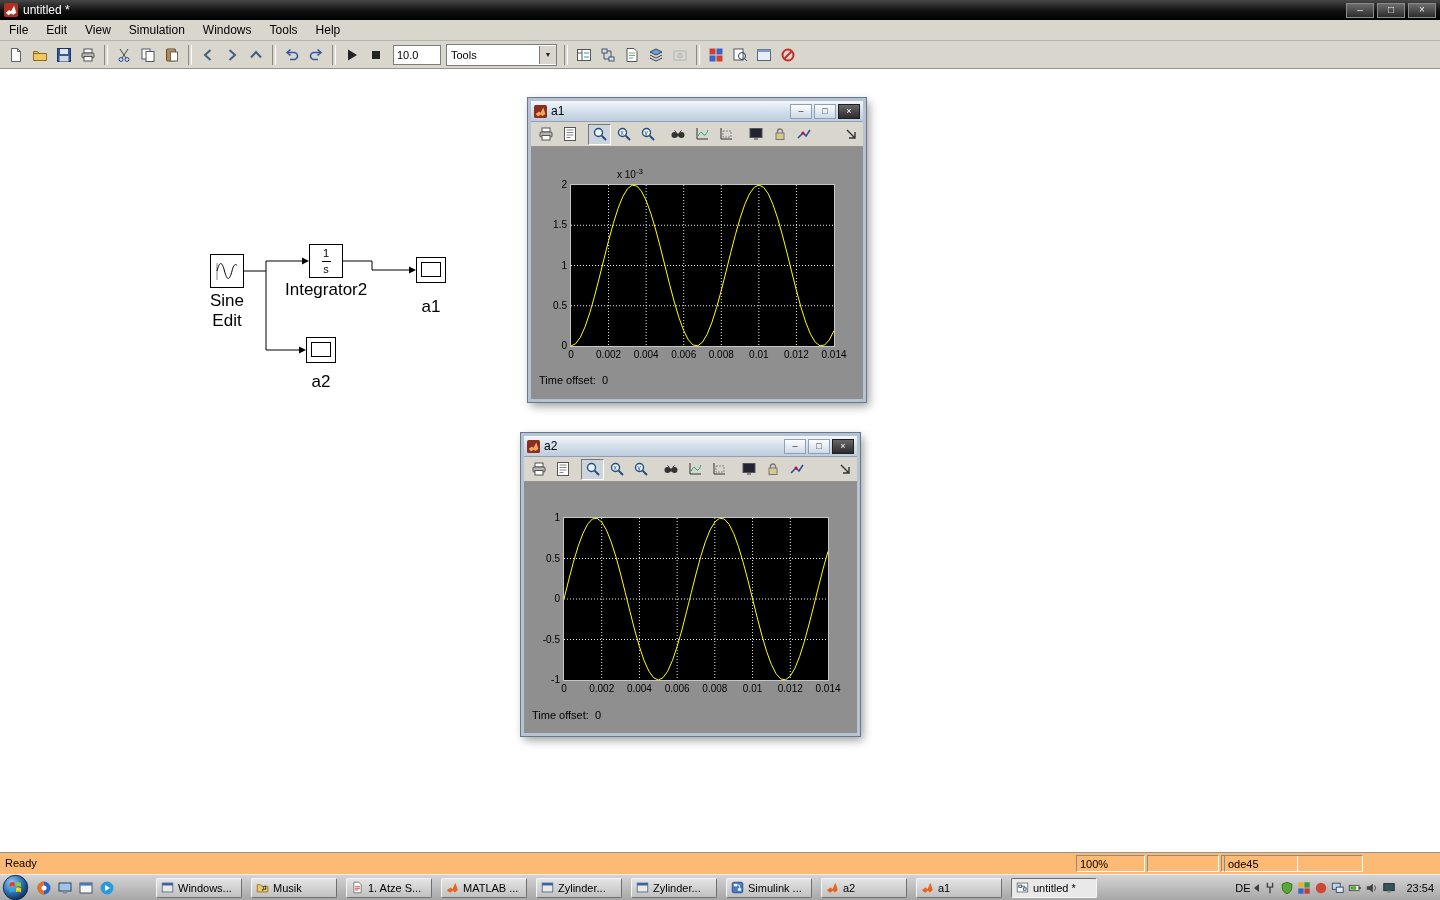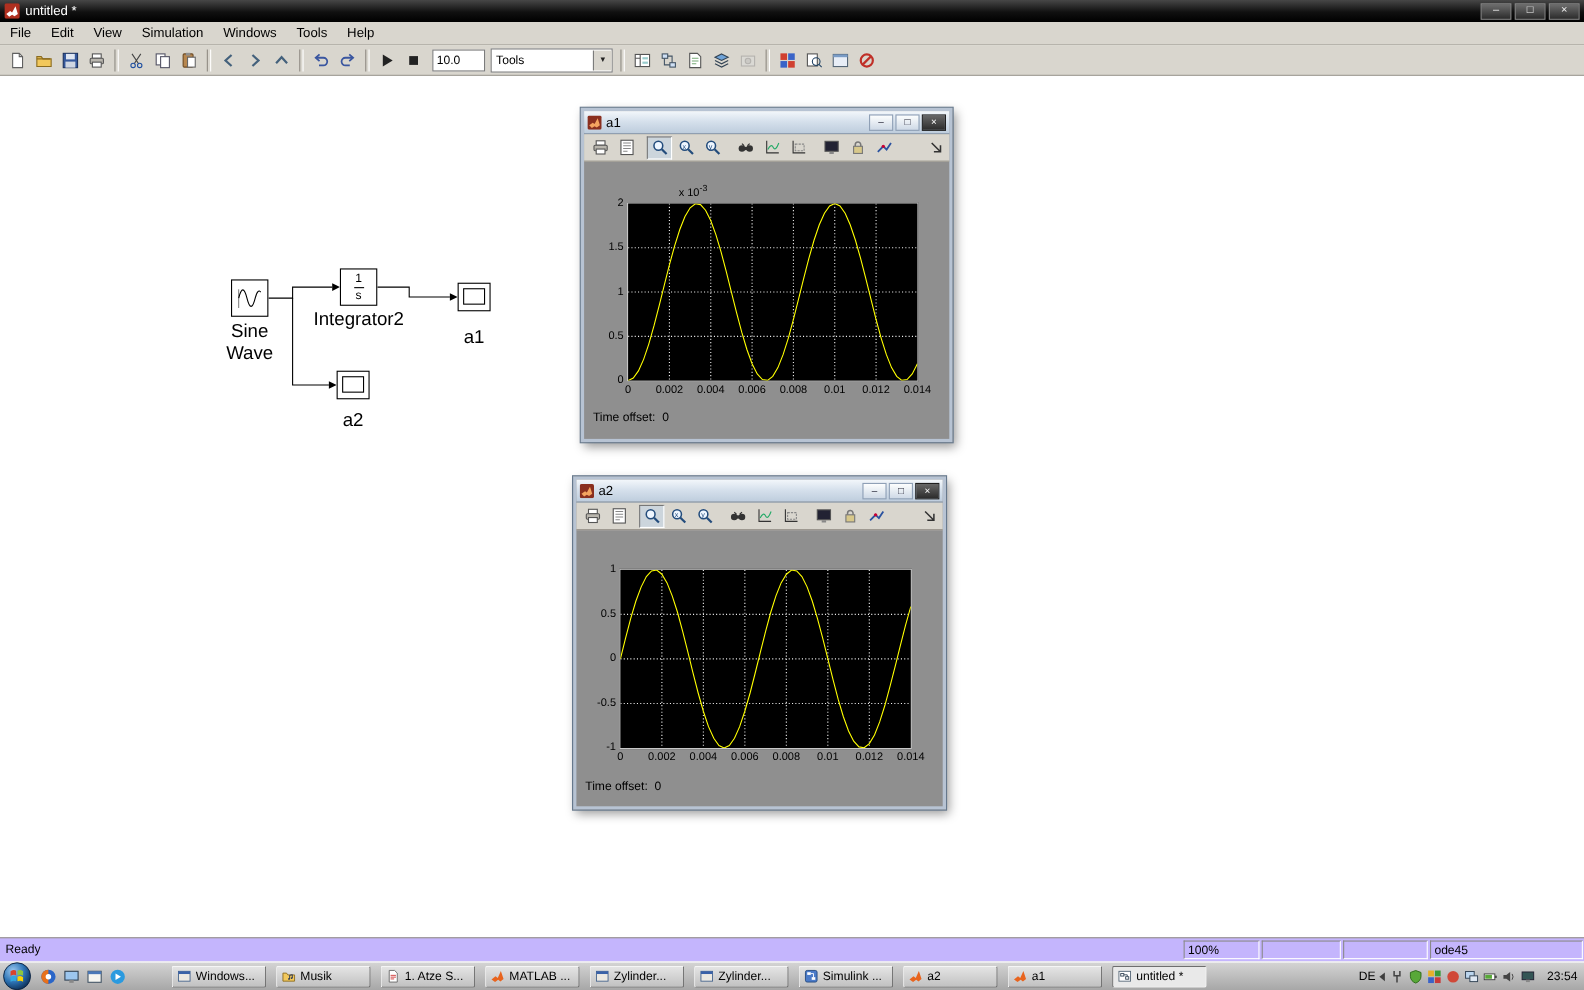--- a/index.html
+++ b/index.html
@@ -61,21 +61,21 @@
   .gap{width:5px;}
   .scope-body{position:absolute;left:0;right:0;top:46px;bottom:0;}
   .plot-area{position:absolute;background:#000;border:1px solid #c6c6c6;}
   .tick{position:absolute;font-size:10px;color:#000;white-space:nowrap;}
   .mult{position:absolute;top:-18px;left:-2px;font-size:10px;margin-left:48px;}
   .mult sup{font-size:8px;}
   .time-offset{position:absolute;left:8px;font-size:11px;}
 
   
   .statusbar{position:absolute;top:852px;left:0;width:100%;height:22px;box-sizing:border-box;
-             background:#c4b5fd;border-top:1px solid #97938b;font-size:11px;}
+             background:#fdba74;border-top:1px solid #97938b;font-size:11px;}
   .sb-ready{position:absolute;left:5px;top:4px;}
   .sb-cell{position:absolute;top:2px;height:17px;box-sizing:border-box;border:1px solid;
            border-color:#8a8a8a #fff #fff #8a8a8a;padding:2px 3px;}
 
   
   .taskbar{position:absolute;top:874px;left:0;width:100%;height:26px;box-sizing:border-box;
            background:linear-gradient(#d4d4d4,#a7a7a7);border-top:1px solid #ededed;
            display:flex;align-items:center;padding:0 6px 0 2px;}
   .start-orb{width:27px;height:27px;padding:0;border:none;background:none;margin-right:7px;}
   .start-orb svg{width:27px;height:27px;}
@@ -339,21 +339,21 @@
       <polyline points="343,192 372,192 372,201 409,201" fill="none" stroke="#000"></polyline>
       <polygon points="409,197.5 409,204.5 416,201" fill="#000"></polygon>
     </svg>
 
     <div class="blk" style="left:210px;top:185px;width:34px;height:34px">
       <svg viewBox="0 0 32 32" width="32" height="32">
         <path d="M6 25V8" stroke="#666" stroke-width="0.8" fill="none"></path>
         <path d="M6 16 C8.5 6 11 6 13.5 16 C16 26 18.5 26 21 16 C22.6 9.6 24.4 8.4 26 10.5" fill="none" stroke="#000"></path>
       </svg>
     </div>
-    <div class="blk-label" style="left:193px;top:222px;width:68px">Sine Wave</div>
+    <div class="blk-label" style="left:193px;top:222px;width:68px">Sine Edit</div>
 
     <div class="blk" style="left:309px;top:175px;width:34px;height:34px">
       <div class="frac">
         <span>1</span>
         <span class="bar"></span>
         <span>s</span>
       </div>
     </div>
     <div class="blk-label" style="left:285px;top:211px;width:82px">Integrator2</div>
 
@@ -675,21 +675,21 @@
         <span>Time offset:</span>&nbsp;&nbsp;<span>0</span>
       </div>
     </div>
   </div>
 
   <div class="statusbar">
     <span class="sb-ready">Ready</span>
     <span class="sb-cell" style="left:1076px;width:69px">100%</span>
     <span class="sb-cell" style="left:1147px;width:72px"></span>
     <span class="sb-cell" style="left:1221px;width:77px"></span>
-    <span class="sb-cell" style="left:1300px;width:139px">ode45</span>
+    <span class="sb-cell" style="left:1224px;width:139px">ode45</span>
   </div>
 
   <div class="taskbar">
     <button class="start-orb">
       <svg viewBox="0 0 32 32">
           <defs>
             <radialGradient id="orb" cx="35%" cy="30%" r="75%">
               <stop offset="0%" stop-color="#9cc8f0"></stop>
               <stop offset="55%" stop-color="#2d74b5"></stop>
               <stop offset="100%" stop-color="#0d2f56"></stop>

